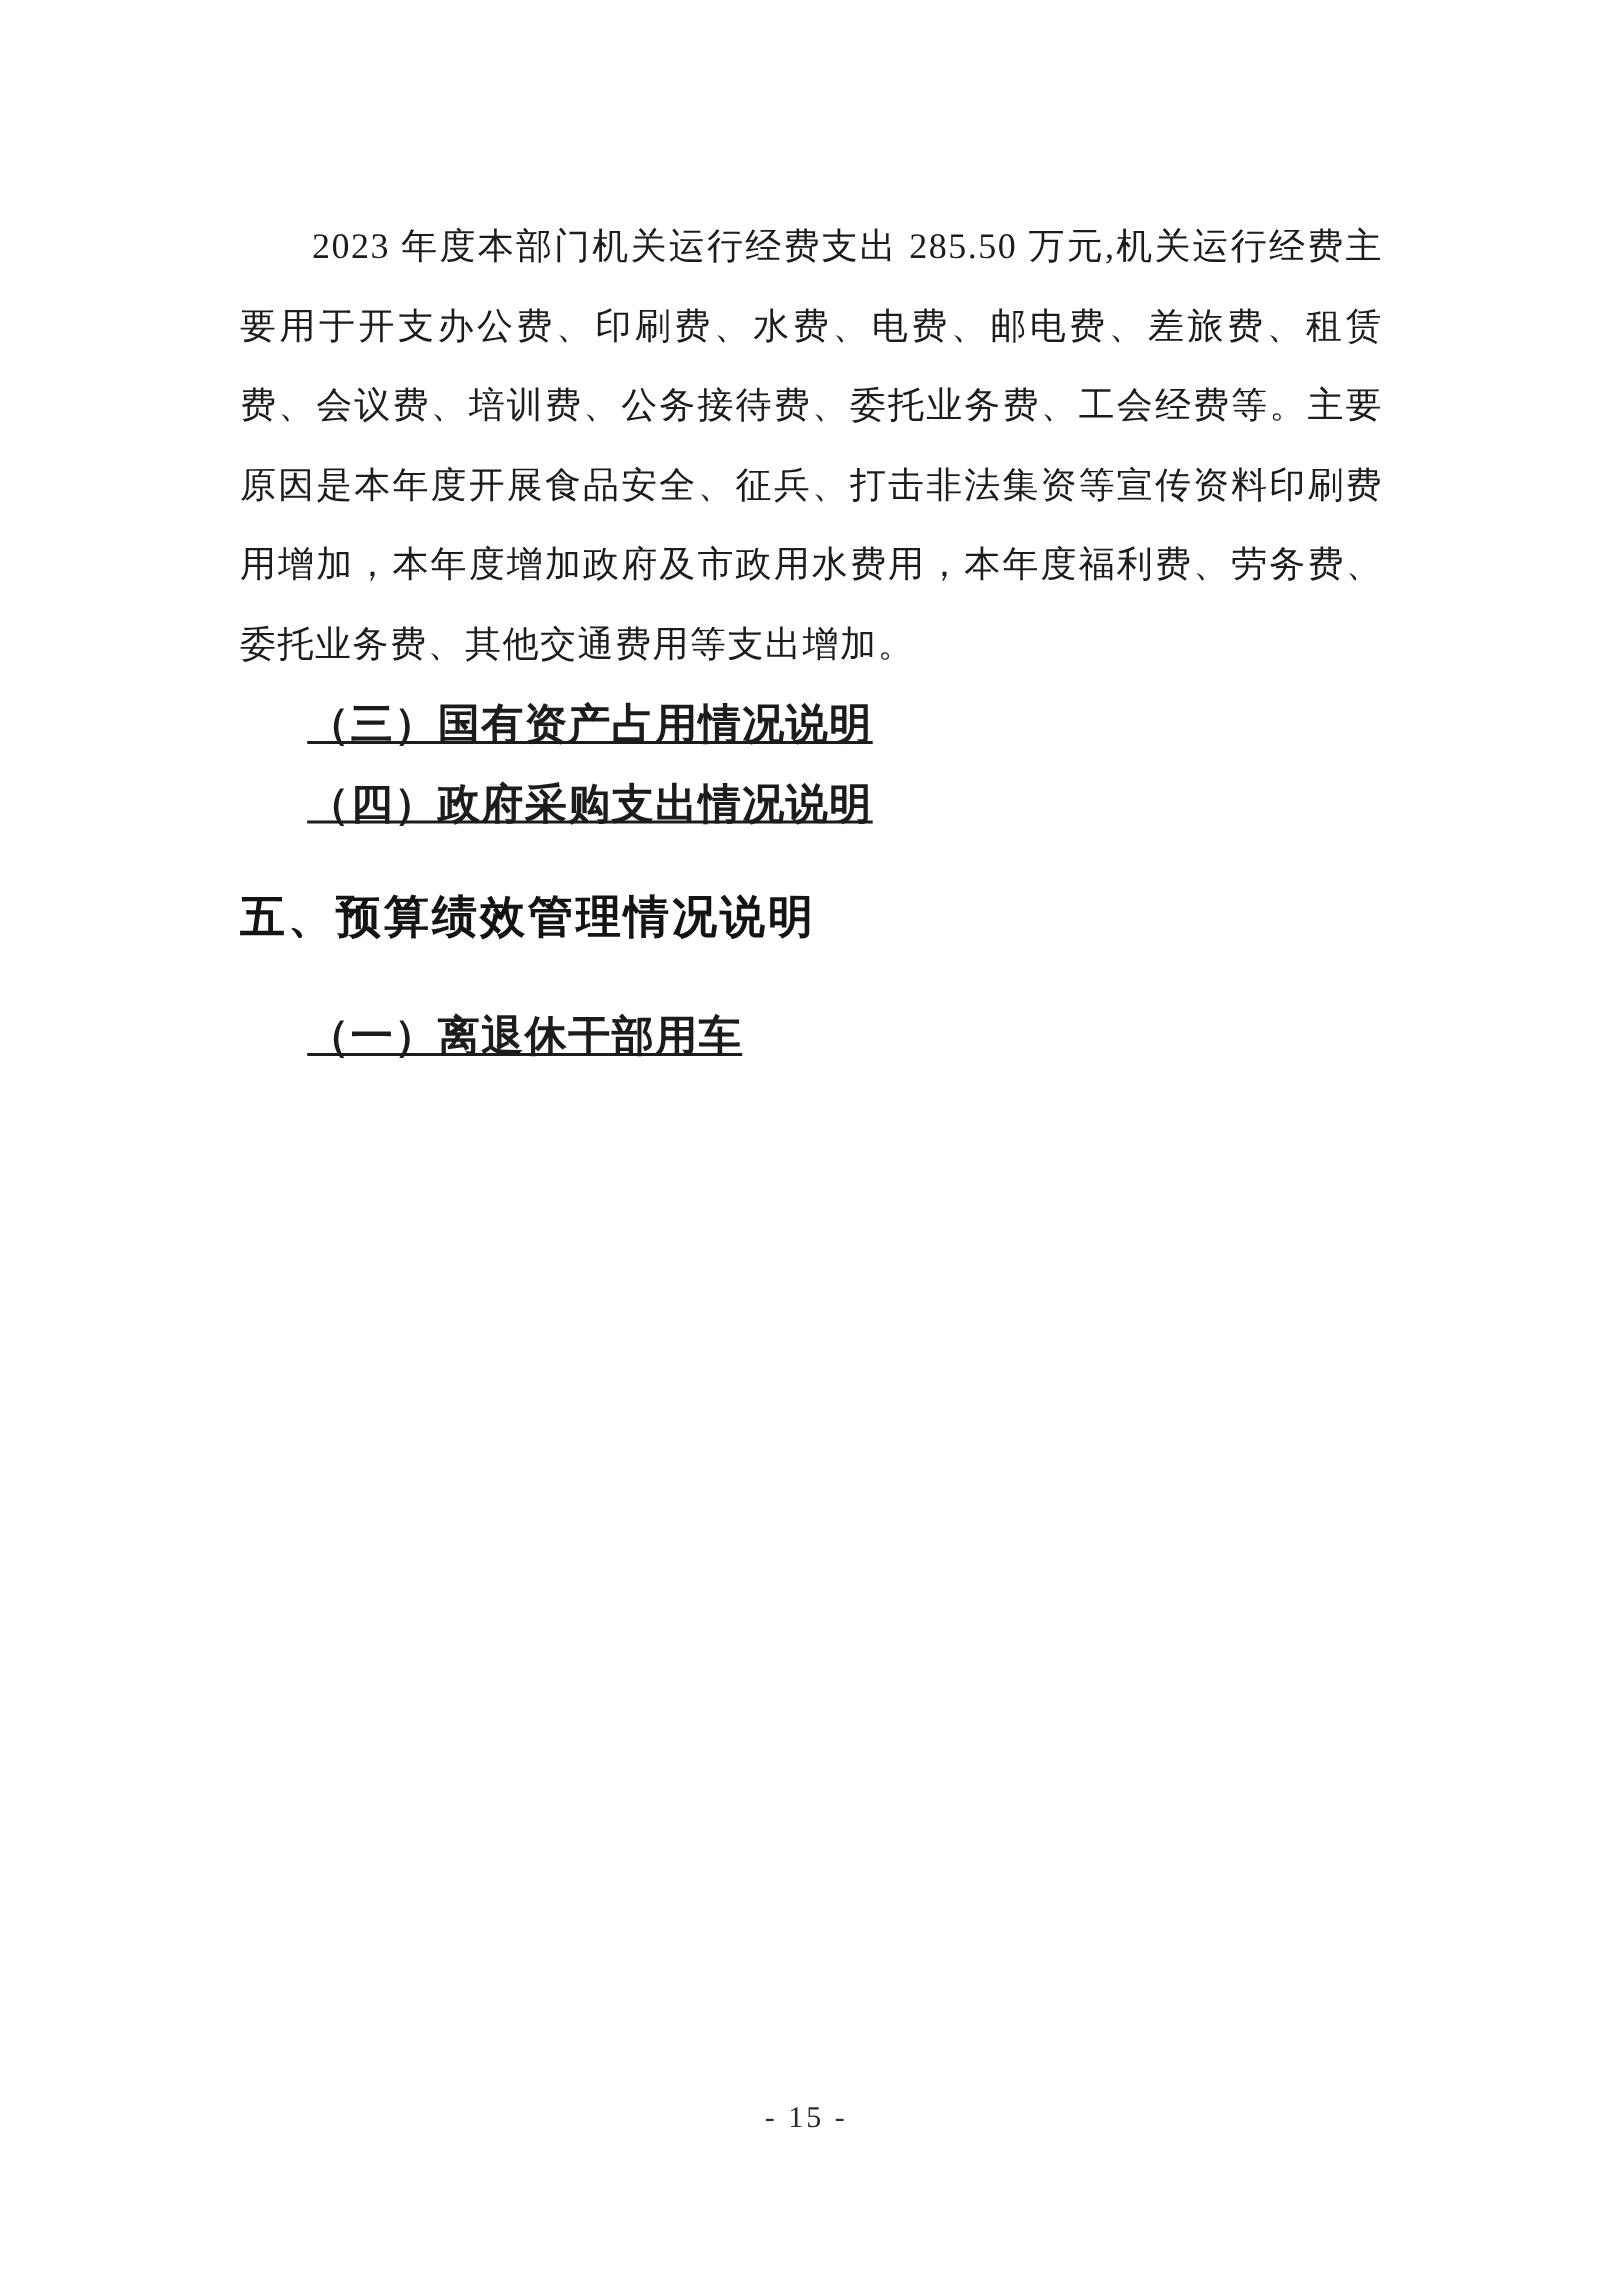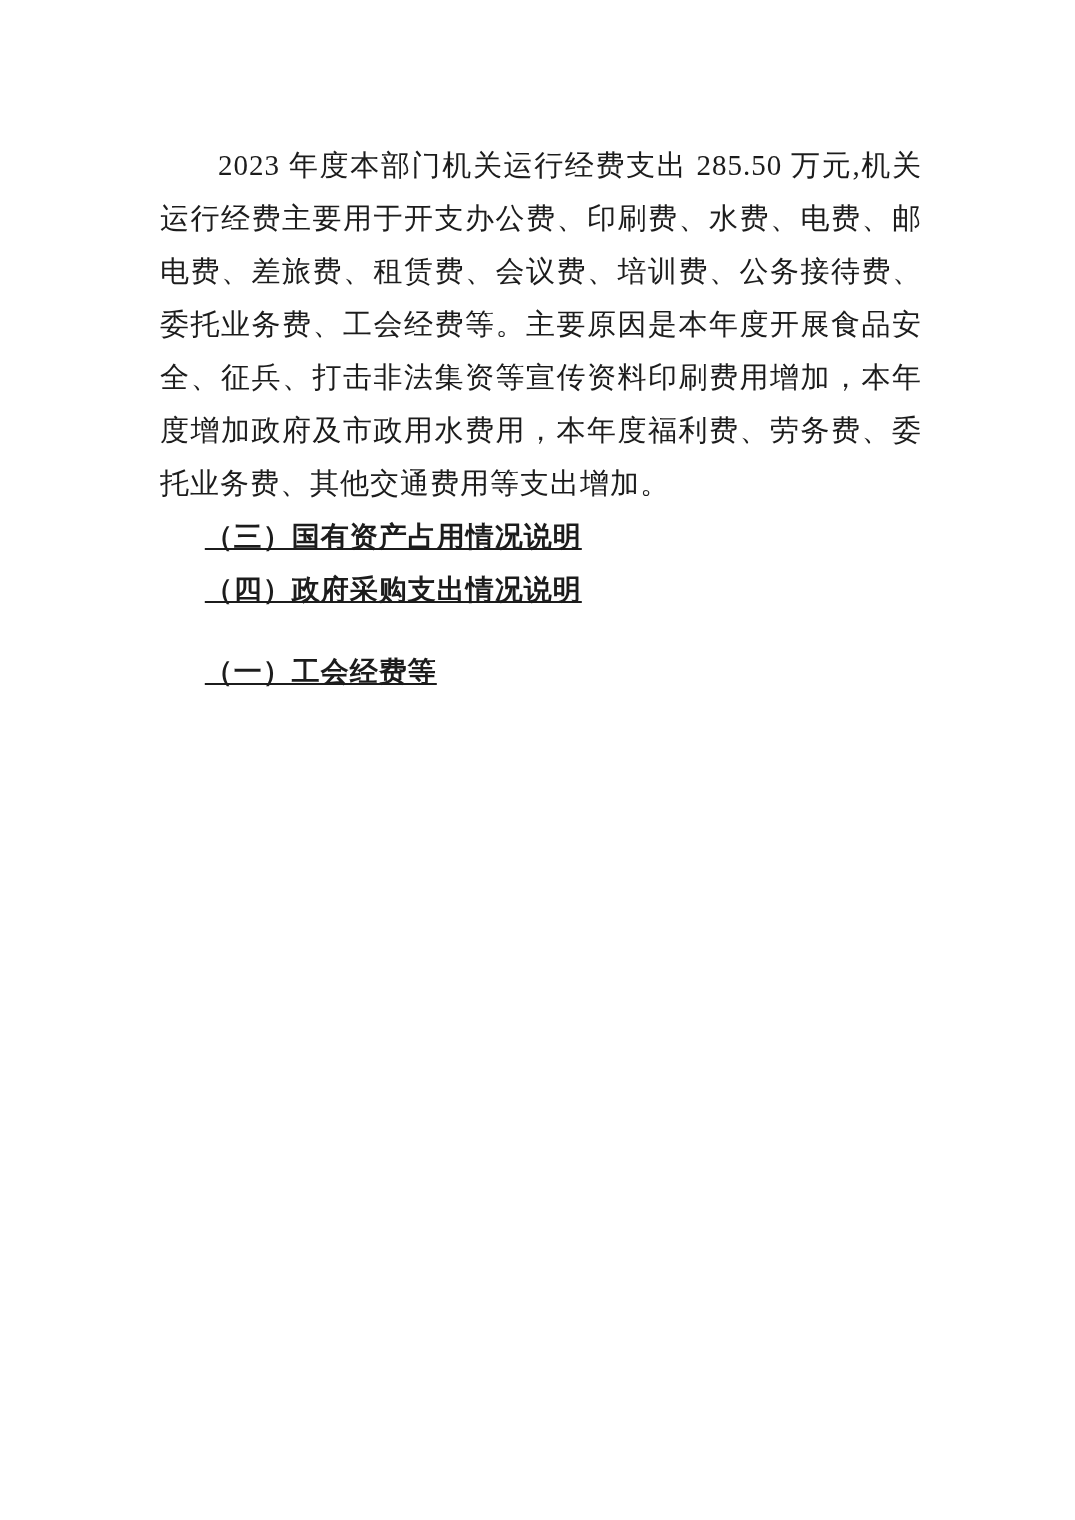--- a/index.html
+++ b/index.html
@@ -18,21 +18,21 @@
     color: #1c1c1c;
   }
   .content {
     position: absolute;
     left: 160px;
     top: 139px;
     width: 762px;
   }
   .body-para {
     margin: 0;
-    font-size: 29px;
+    font-size: 24px;
     line-height: 53px;
     letter-spacing: 1px;
     text-align: justify;
     text-indent: 2em;
     font-weight: normal;
   }
   .sub-heading {
     margin: 0;
     font-size: 28px;
     line-height: 53px;
@@ -74,18 +74,20 @@
   <div class="content">
 
     <p class="body-para">2023 年度本部门机关运行经费支出 285.50 万元,机关运行经费主要用于开支办公费、印刷费、水费、电费、邮电费、差旅费、租赁费、会议费、培训费、公务接待费、委托业务费、工会经费等。主要原因是本年度开展食品安全、征兵、打击非法集资等宣传资料印刷费用增加，本年度增加政府及市政用水费用，本年度福利费、劳务费、委托业务费、其他交通费用等支出增加。</p>
 
     <h3 class="sub-heading">（三）国有资产占用情况说明</h3>
 
 
     <h3 class="sub-heading">（四）政府采购支出情况说明</h3>
 
 
+    <h2 class="major-heading">五、预算绩效管理情况说明</h2>
 
-    <h3 class="sub-heading self-eval-heading">（一）工会经费等</h3>
+    <h3 class="sub-heading self-eval-heading">（一）离退休干部用车</h3>
 
   </div>
 
+  <div class="page-footer">- 15 -</div>
 </div>
 
 </body></html>

